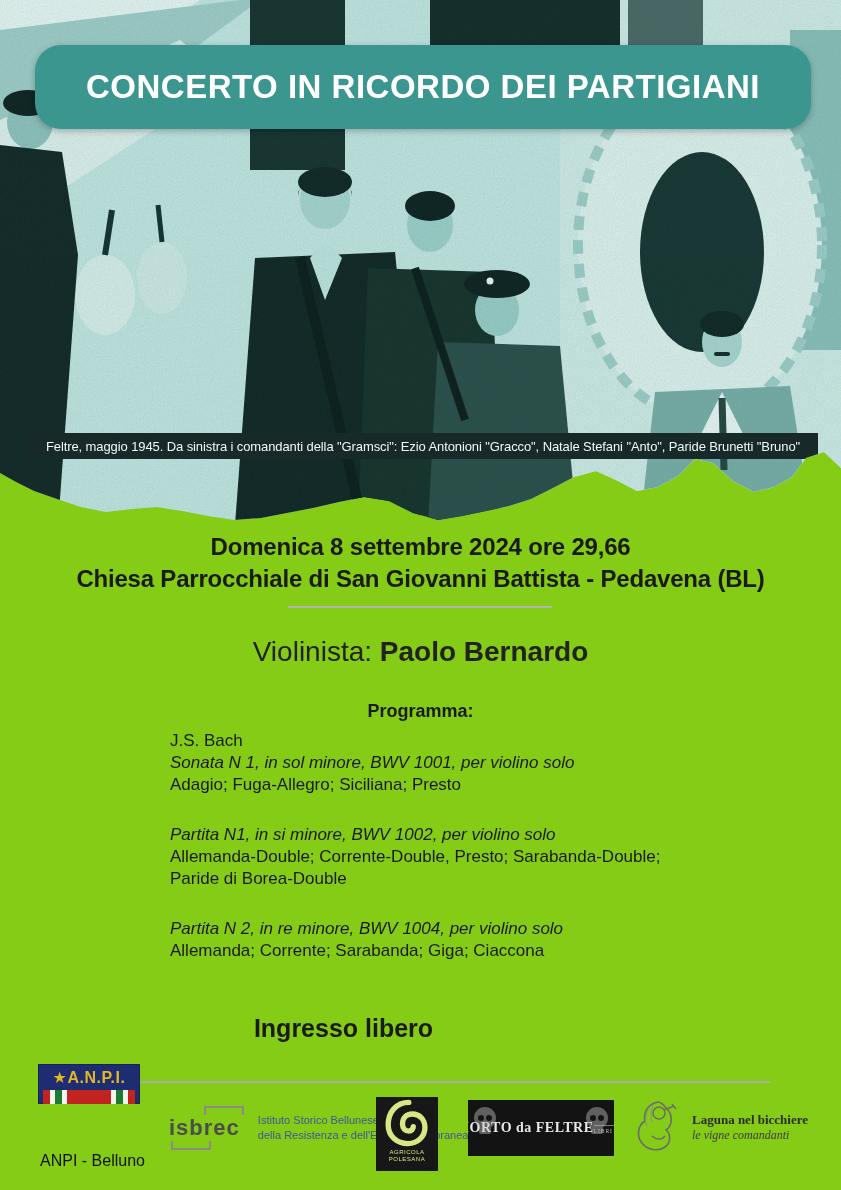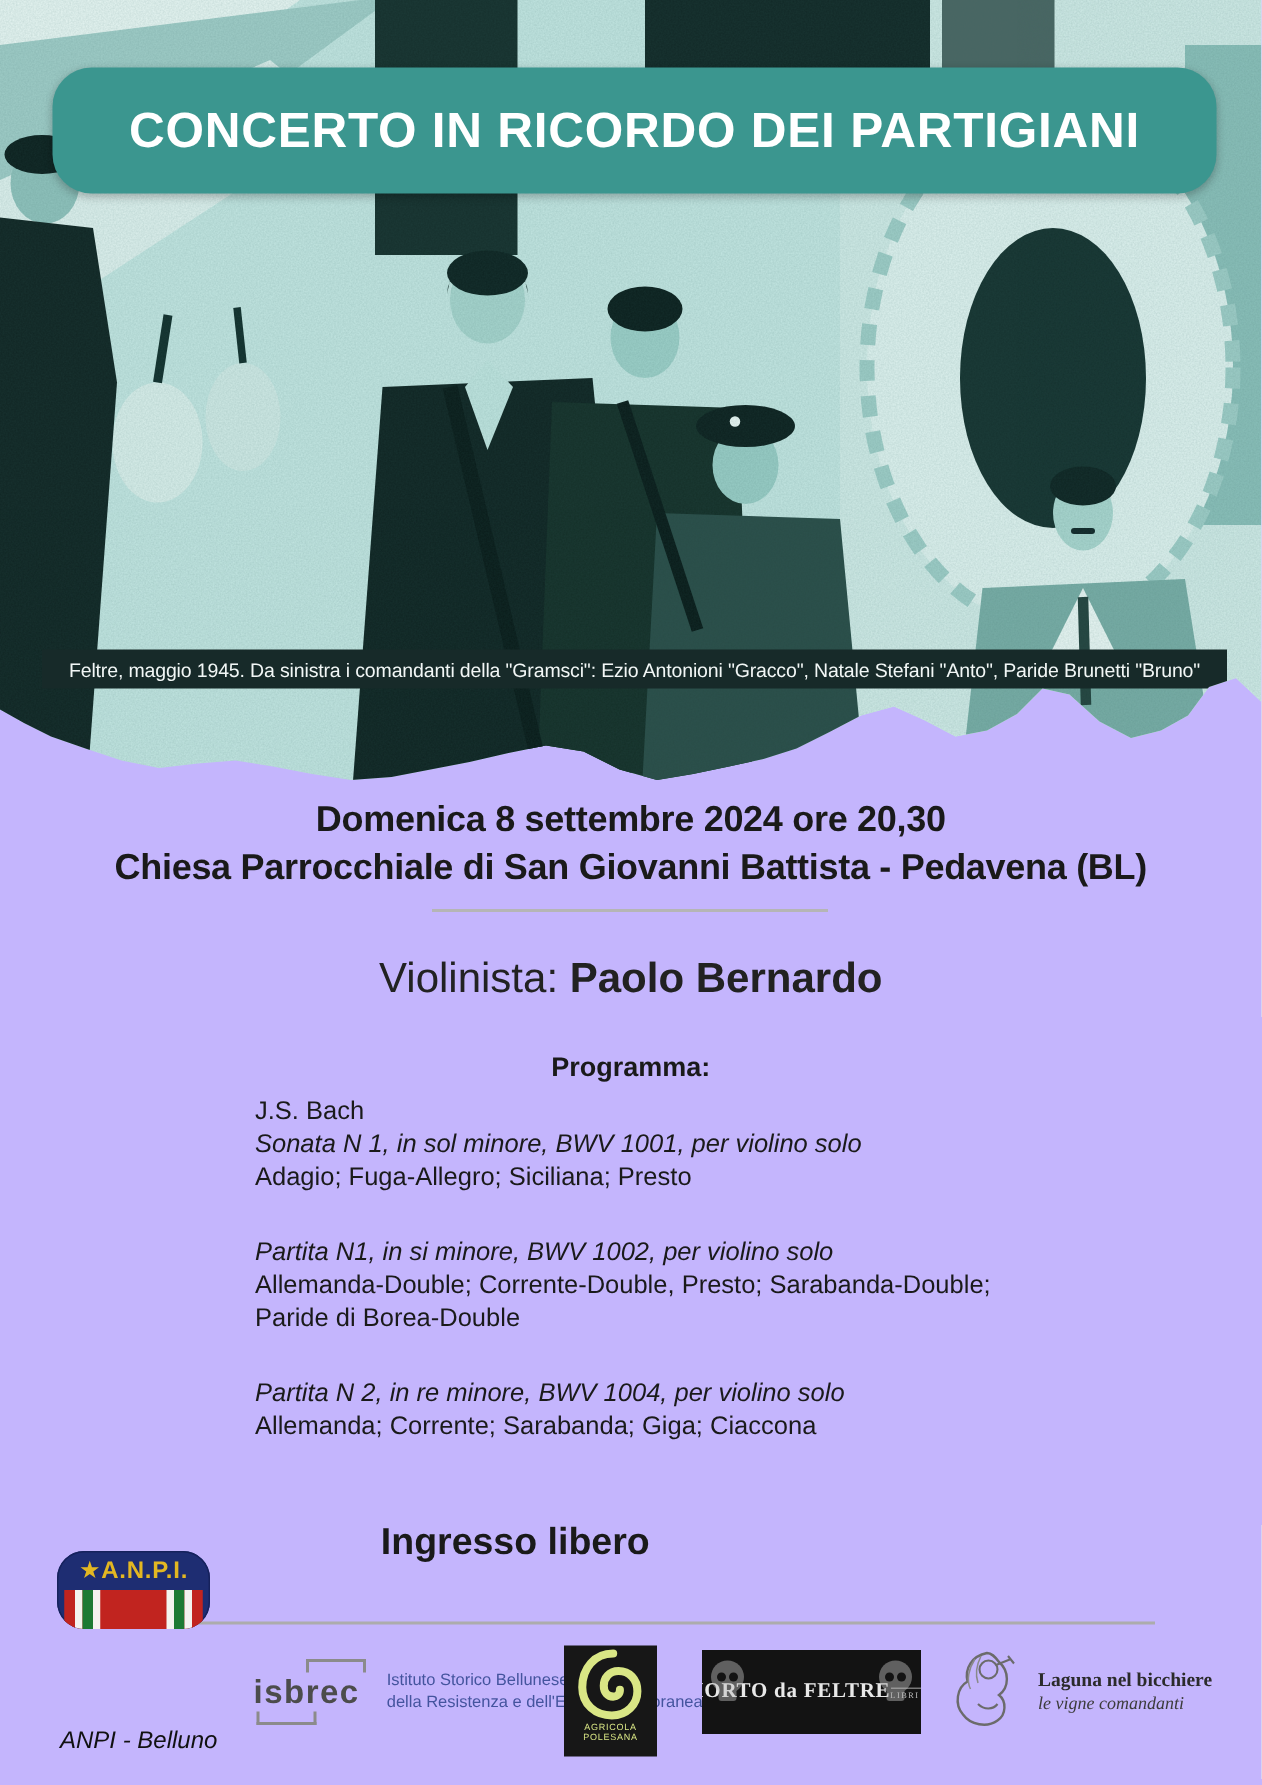--- a/index.html
+++ b/index.html
@@ -1,18 +1,18 @@
 <!DOCTYPE html>
 <html><head>
 <meta charset="utf-8">
 <style>
   html,body{margin:0;padding:0;background:#e9e9e9;}
   .page{
     position:relative;width:841px;height:1190px;margin:0 auto;
-    background:#c4b5fd;overflow:hidden;
+    background:#84cc16;overflow:hidden;
     font-family:"Liberation Sans","DejaVu Sans",sans-serif;color:#1a1a1a;
   }
   
   .hero{
     position:absolute;top:0;left:0;width:841px;height:525px;
     clip-path:polygon(0px 0px,841px 0px,841px 468px,824px 452px,806px 458px,792px 477px,
       774px 487px,754px 492px,733px 481px,713px 463px,695px 459px,678px 476px,658px 487px,
       637px 491px,616px 480px,596px 471px,574px 477px,553px 488px,531px 499px,509px 506px,
       486px 511px,462px 516px,438px 520px,413px 513px,389px 501px,364px 497px,339px 502px,
       313px 508px,287px 513px,261px 518px,234px 520px,208px 516px,182px 511px,157px 507px,
@@ -41,31 +41,31 @@
   .violinist-line b{font-weight:bold;}
   .program-heading{position:absolute;top:701px;left:0;width:841px;text-align:center;
     font-weight:bold;font-size:18px;}
   .program{position:absolute;top:730px;left:170px;width:560px;font-size:17px;line-height:22px;}
   .program .gap{height:28px;}
   .piece-title{font-style:italic;}
   .admission{position:absolute;top:1014px;left:0;width:687px;text-align:center;
     font-weight:bold;font-size:25px;}
   
   .footer-divider{position:absolute;top:1081px;left:70px;width:700px;height:2px;background:#acacac;}
-  .anpi-logo{position:absolute;top:1034px;left:38px;width:102px;height:52px;background:#1e2d72;
-    border-radius:18px;overflow:hidden;box-shadow:0 0 0 1px #16225c inset;}
+  .anpi-logo{position:absolute;top:1064px;left:38px;width:102px;height:40px;background:#1e2d72;
+    border-radius:1px;overflow:hidden;box-shadow:0 0 0 1px #16225c inset;}
   .anpi-top{height:26px;display:flex;align-items:center;justify-content:center;
     color:#e3b722;font-weight:bold;font-size:16px;letter-spacing:.5px;}
   .anpi-ribbon{height:26px;margin:0 5px 5px 5px;background:#c1241f;display:flex;}
   .anpi-ribbon .s{height:100%;}
   .s.w{width:5px;background:#f3f3ef;}
   .s.g{width:7px;background:#1c7a33;}
   .s.r{flex:1;background:#c1241f;}
   .s.re{width:7px;background:#c1241f;}
-  .anpi-caption{position:absolute;top:1152px;left:40px;font-style:italic;font-size:16px;color:#111;}
+  .anpi-caption{position:absolute;top:1152px;left:40px;font-size:16px;color:#111;}
   .isbrec{position:absolute;top:1106px;left:163px;display:flex;align-items:center;}
   .isbrec-mark{position:relative;font-weight:bold;font-size:22px;color:#4c4c4c;
     letter-spacing:1px;padding:9px 6px;}
   .isbrec-mark .br-top{position:absolute;top:0;right:2px;width:36px;height:7px;
     border:2px solid #8b8b8b;border-bottom:none;}
   .isbrec-mark .br-bot{position:absolute;bottom:0;left:8px;width:36px;height:7px;
     border:2px solid #8b8b8b;border-top:none;}
   .isbrec-text{margin-left:12px;color:#44549e;font-size:11px;line-height:15px;}
   .agricola{position:absolute;top:1097px;left:376px;width:62px;height:74px;background:#171717;
     display:flex;flex-direction:column;align-items:center;}
@@ -153,21 +153,21 @@
     <div class="banner" style="background:#3b968f;">
       <span class="banner-title">CONCERTO IN RICORDO DEI PARTIGIANI</span>
     </div>
 
     <div class="photo-caption" style="background:#172a29;">
       <span>Feltre, maggio 1945. Da sinistra i comandanti della "Gramsci": Ezio Antonioni "Gracco", Natale Stefani "Anto", Paride Brunetti "Bruno"</span>
     </div>
   </div>
 
   <div class="event-block">
-    <div>Domenica 8 settembre 2024 ore 20,30</div>
+    <div>Domenica 8 settembre 2024 ore 29,66</div>
     <div>Chiesa Parrocchiale di San Giovanni Battista - Pedavena (BL)</div>
   </div>
 
   <div class="divider-small"></div>
 
   <div class="violinist-line">
     <span>Violinista: </span><b>Paolo Bernardo</b>
   </div>
 
   <div class="program-heading">Programma:</div>

